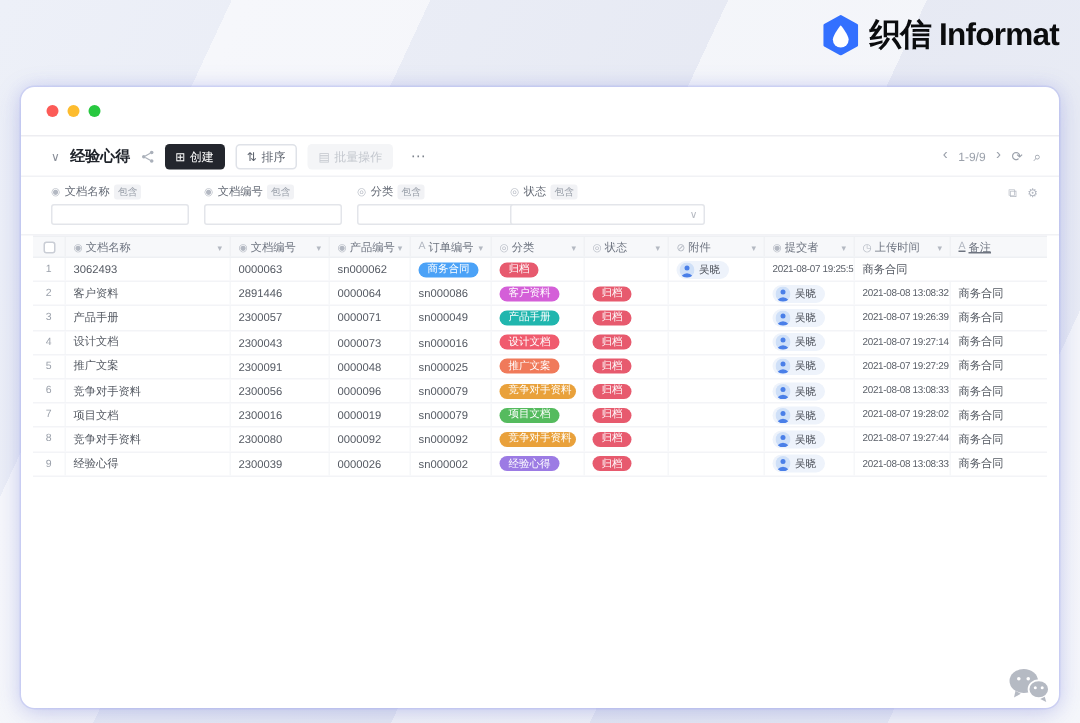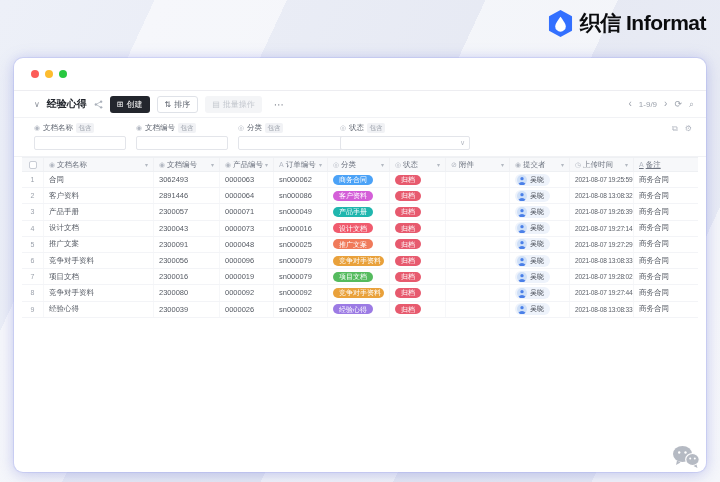--- a/index.html
+++ b/index.html
@@ -231,21 +231,20 @@
         <span class="caret">▾</span>
       </div>
       <div class="th">
         <span class="ficon">A</span>
         <span>备注</span>
       </div>
     </div>
     <div>
   <div class="tr">
     <div class="td c-num">1</div>
-    <div class="td">合同</div>
     <div class="td">3062493</div>
     <div class="td">0000063</div>
     <div class="td">sn000062</div>
     <div class="td">
             <span class="badge" style="background: rgb(75, 162, 247);">商务合同</span>
           </div>
     <div class="td">
             <span class="badge" style="background: rgb(231, 90, 110);">归档</span>
           </div>
     <div class="td"></div>

